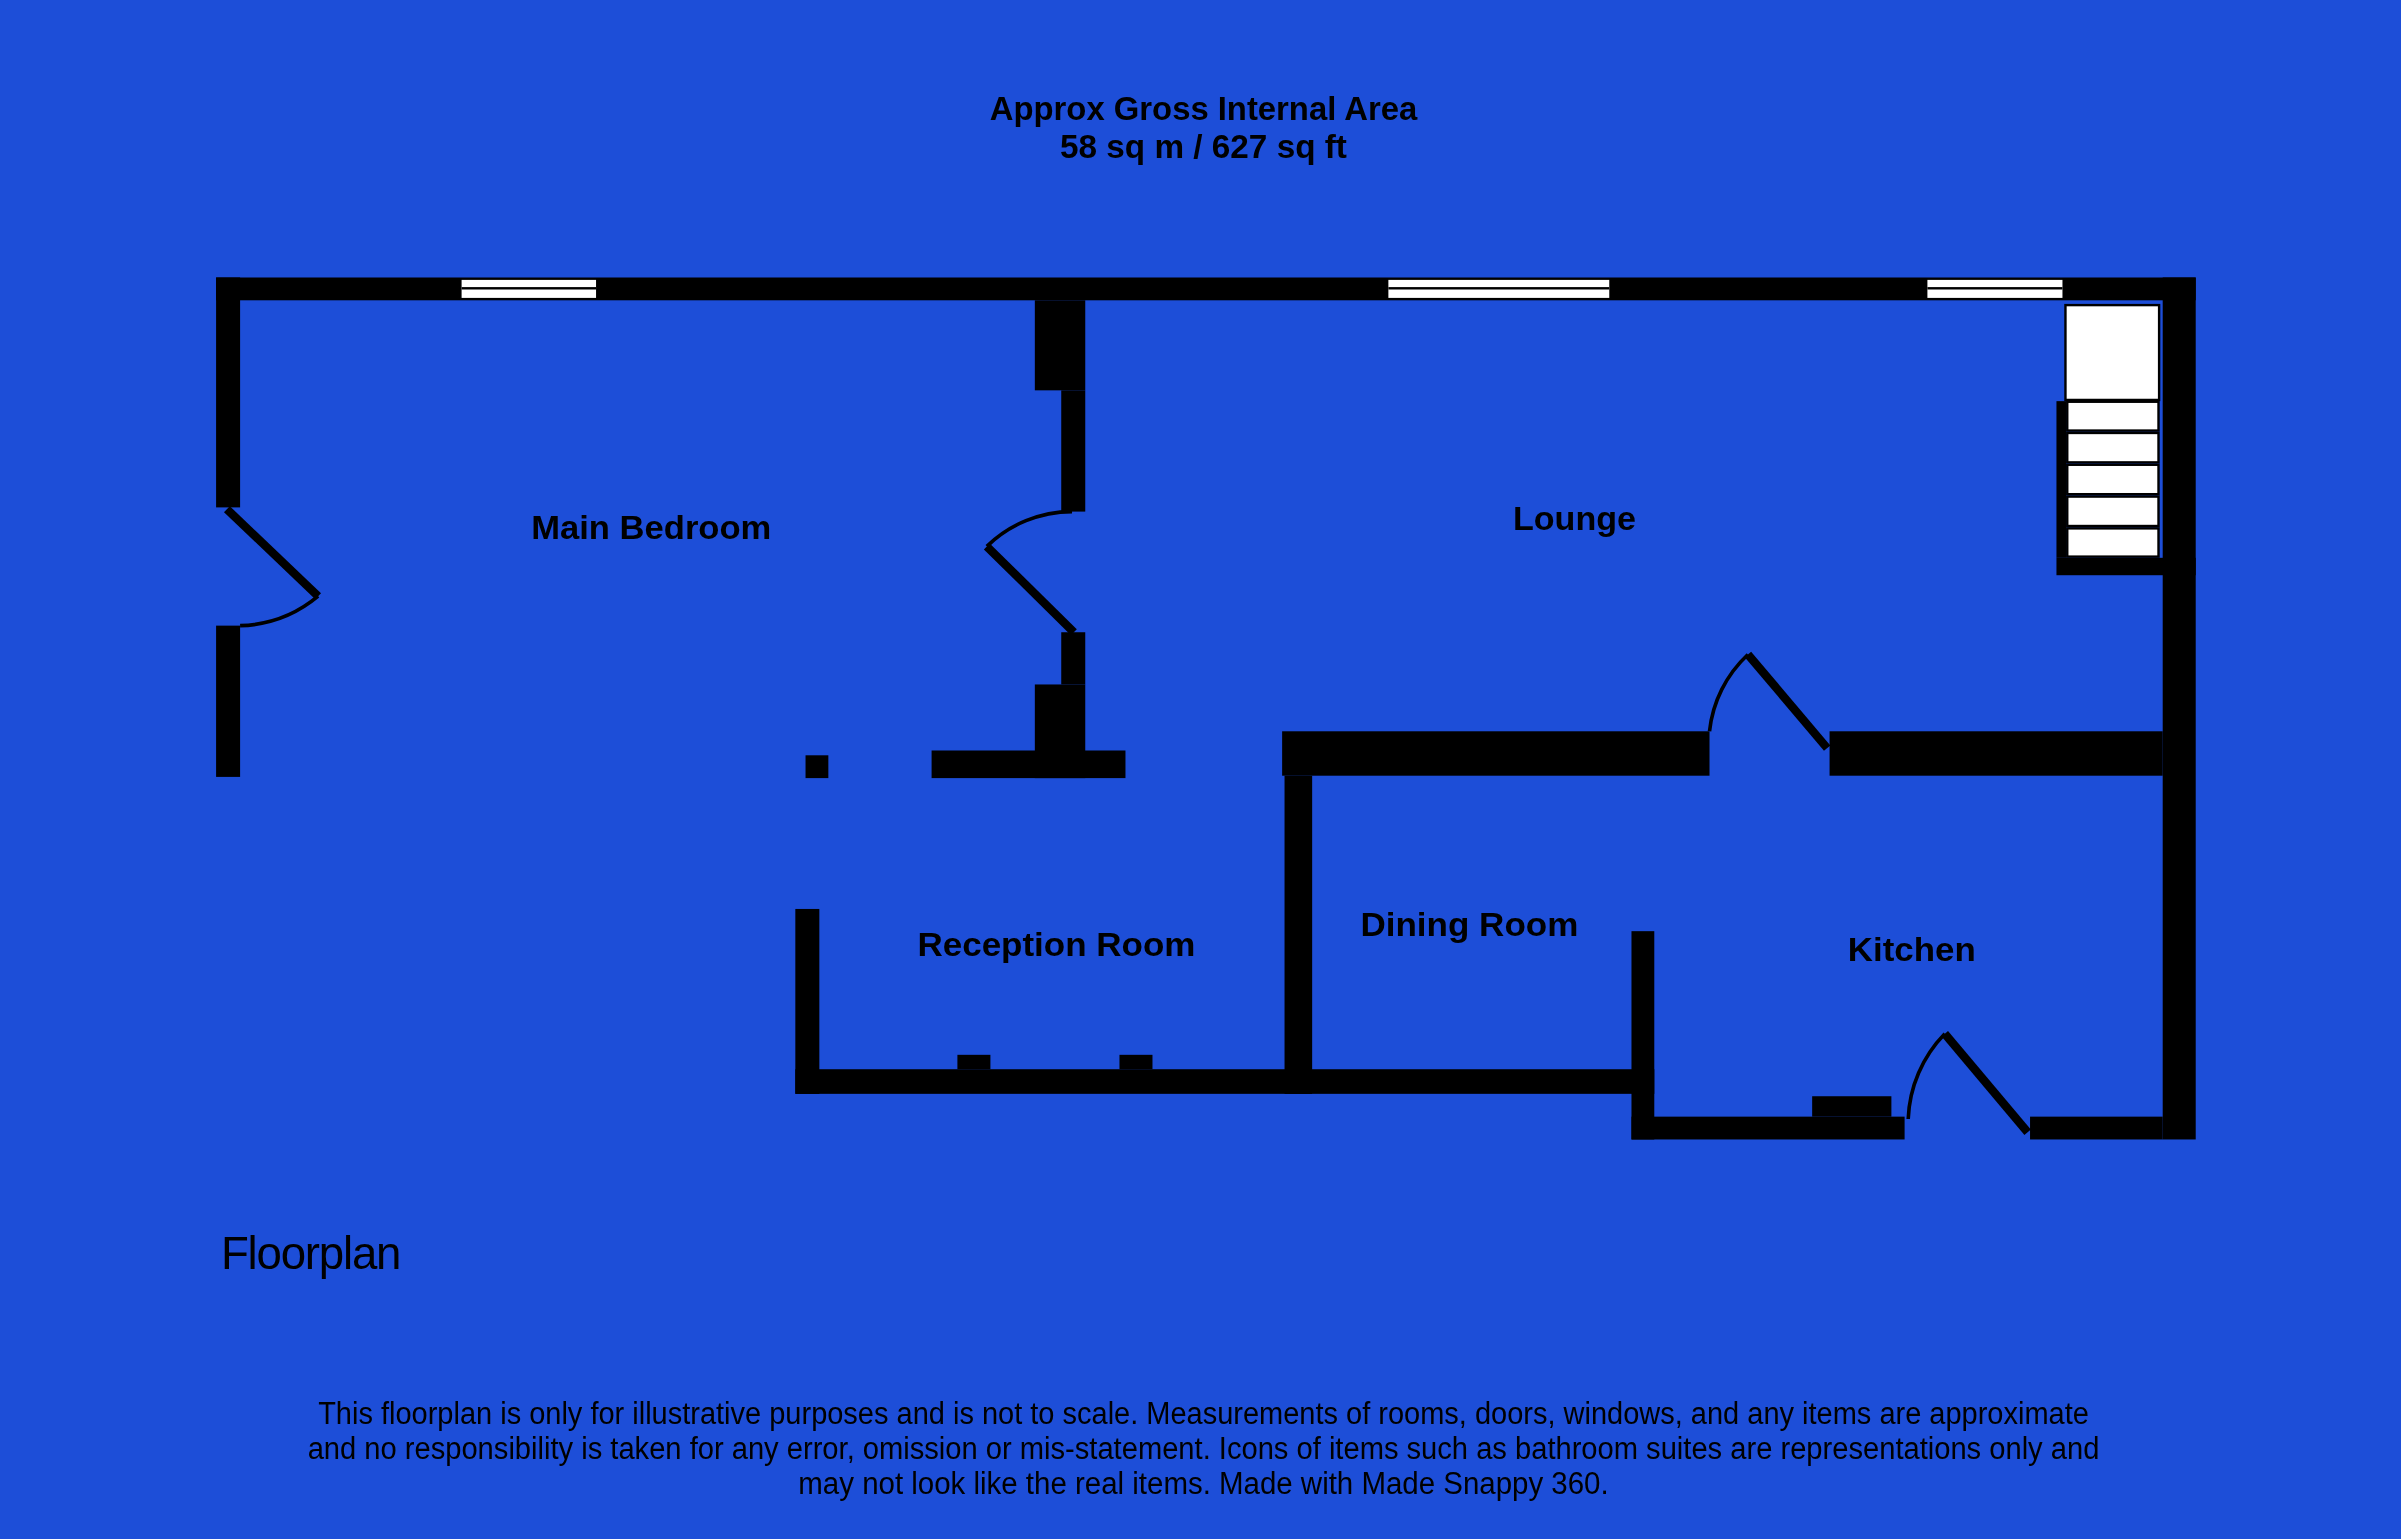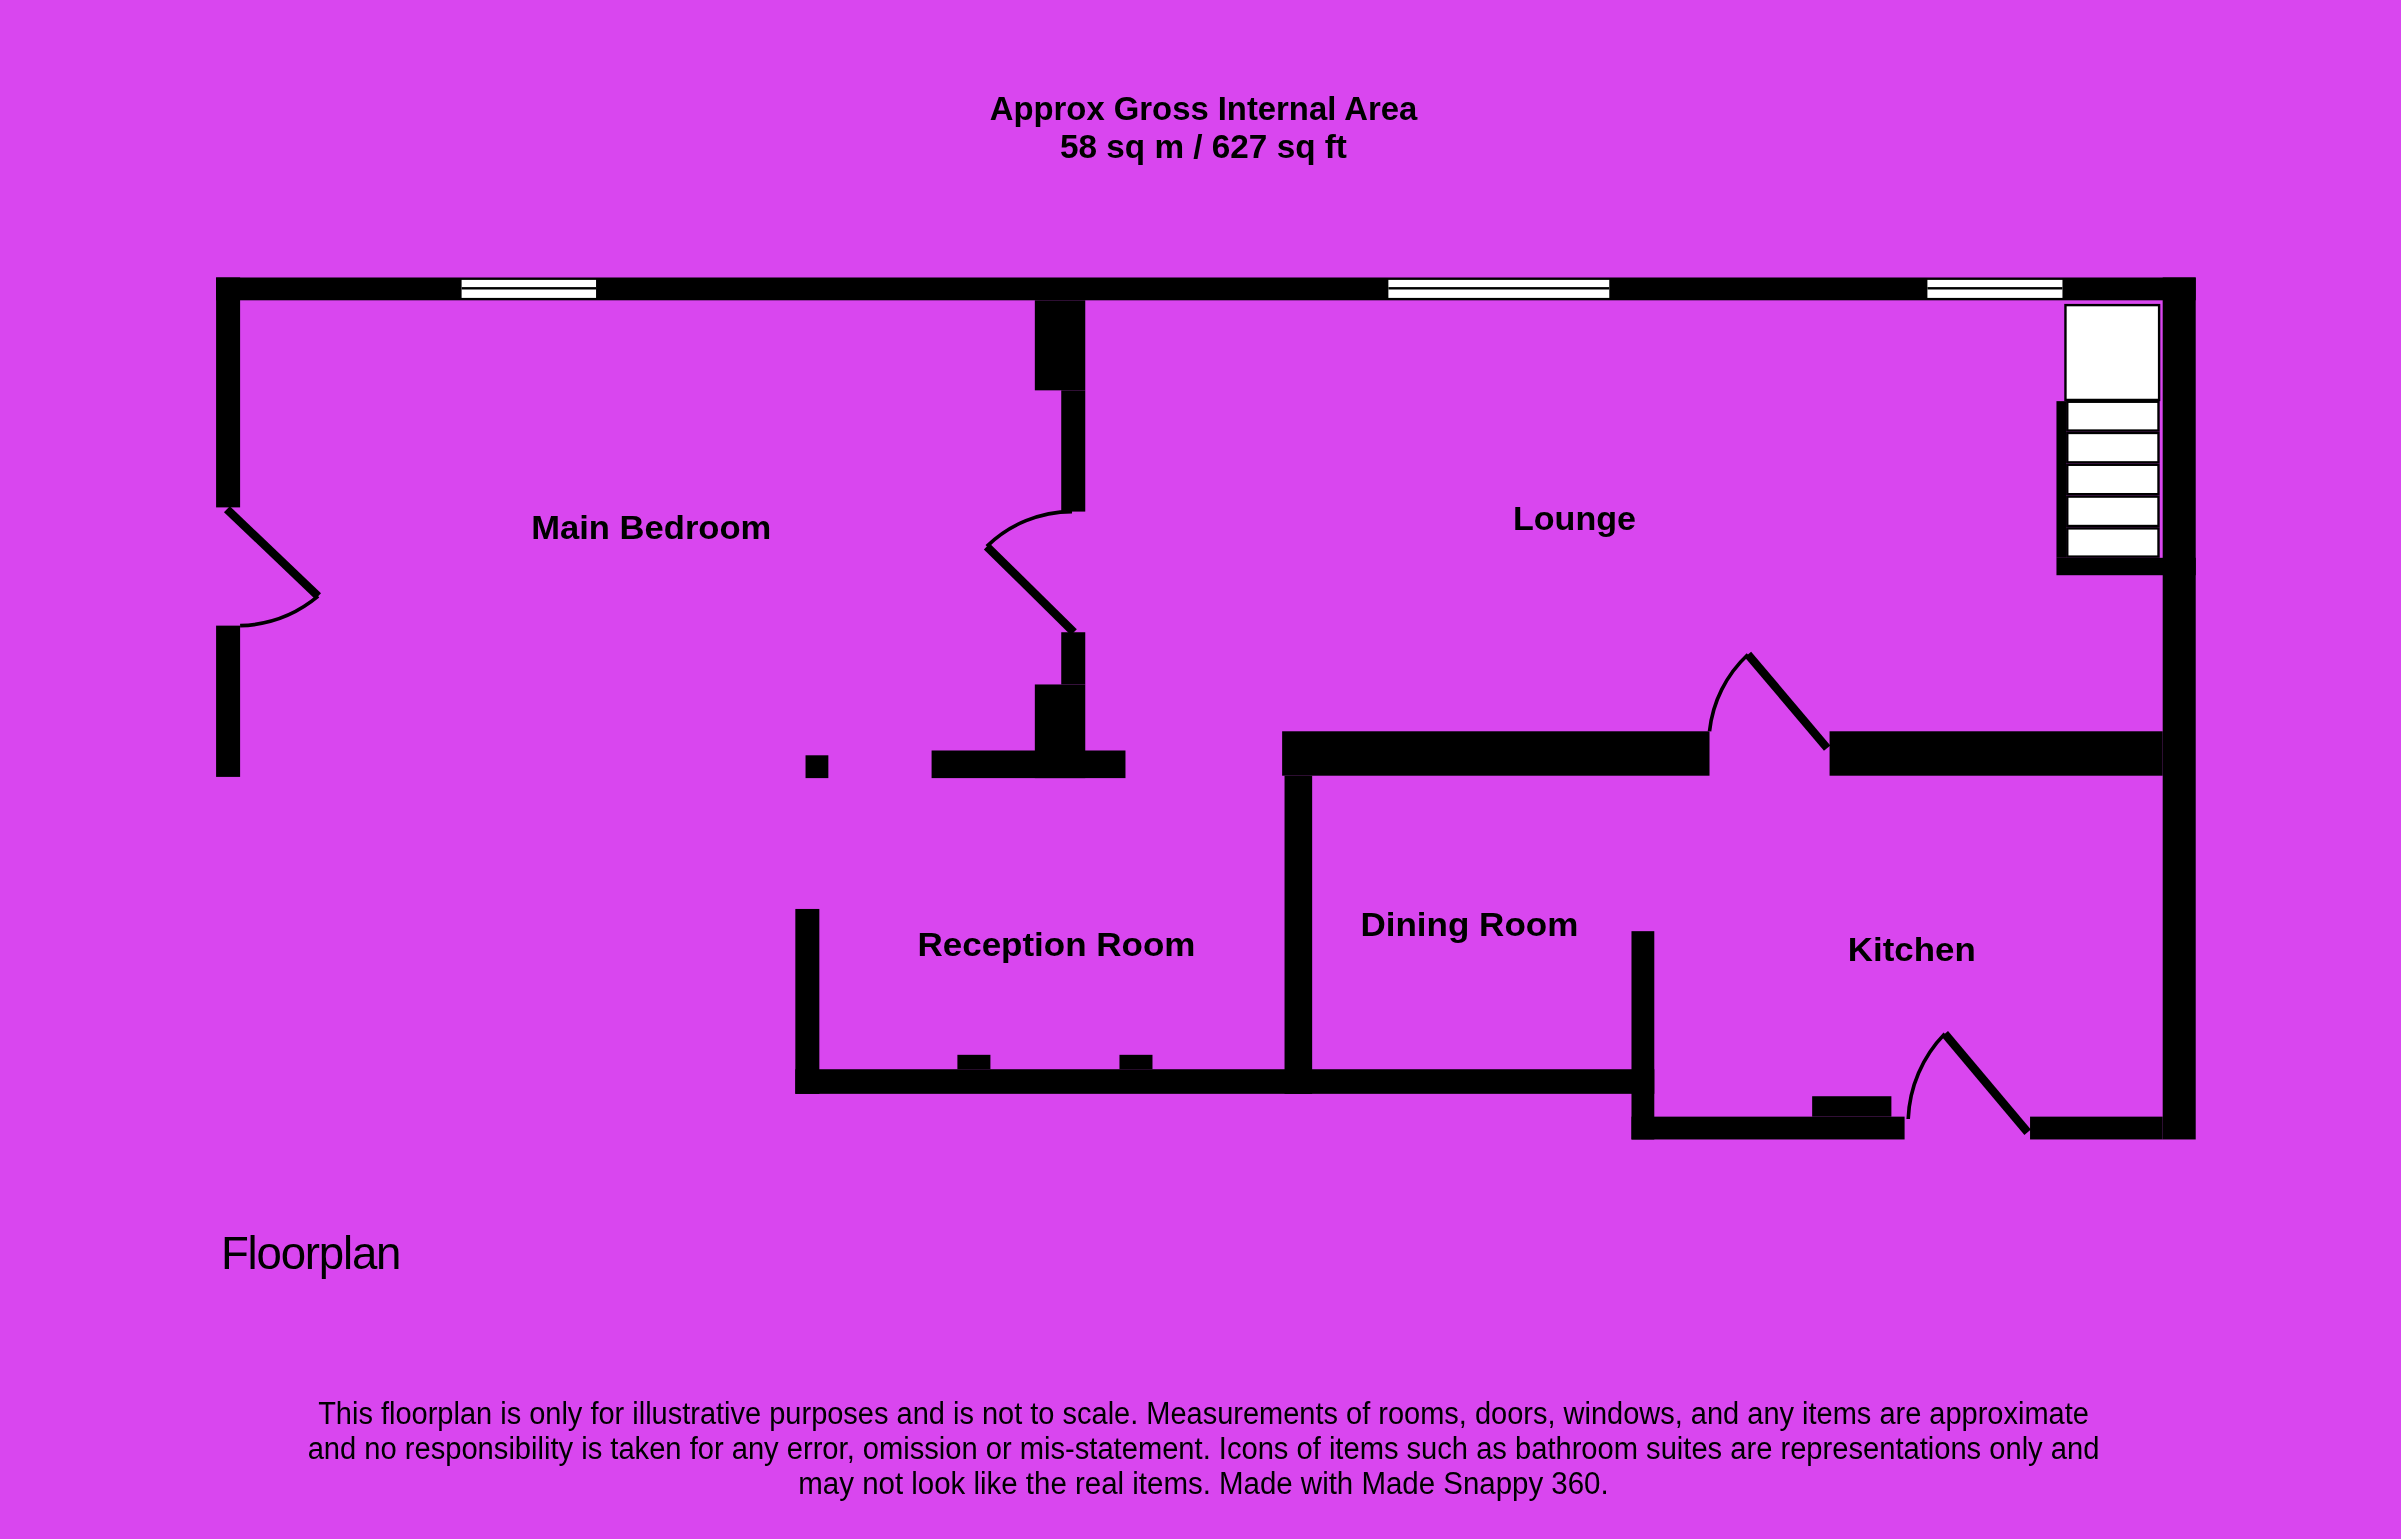--- a/index.html
+++ b/index.html
@@ -7,21 +7,21 @@
     padding: 0;
     background: #ffffff;
     width: 2401px;
     height: 1540px;
     font-family: "Liberation Sans", sans-serif;
   }
   .page {
     position: relative;
     width: 2401px;
     height: 1540px;
-    background: #d946ef;
+    background: #1d4ed8;
     overflow: hidden;
   }
   svg { display: block; }
   .wall { fill: #000000; stroke: none; }
   .win-glass { fill: #ffffff; }
   .win-bar { fill: #000000; }
   .stair-box { fill: #ffffff; stroke: #000000; stroke-width: 4; }
   .door-leaf { stroke: #000000; stroke-width: 14; fill: none; }
   .door-arc { stroke: #000000; stroke-width: 6; fill: none; }
   .title-text {

